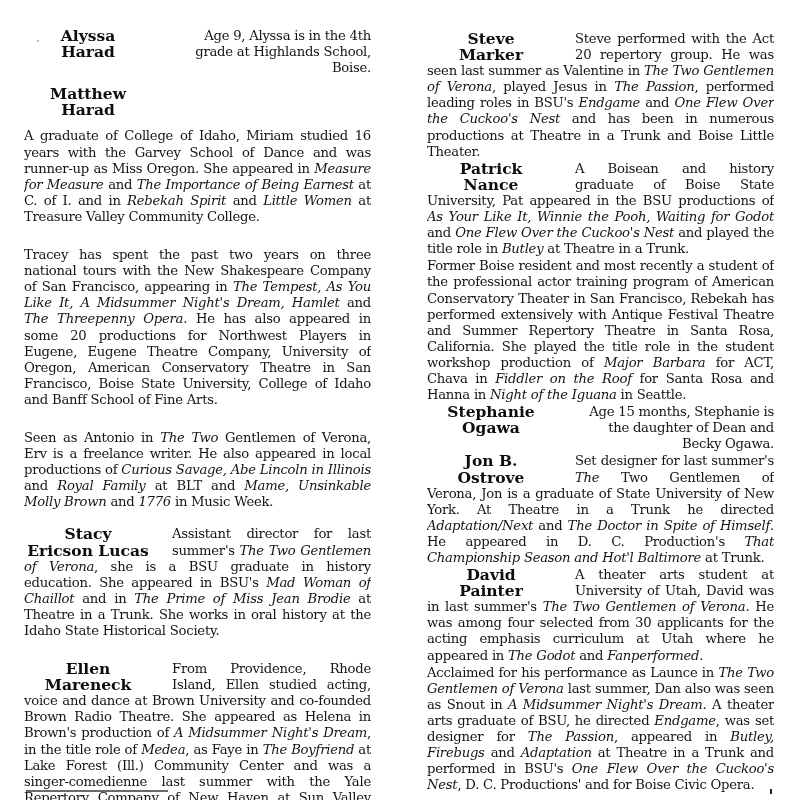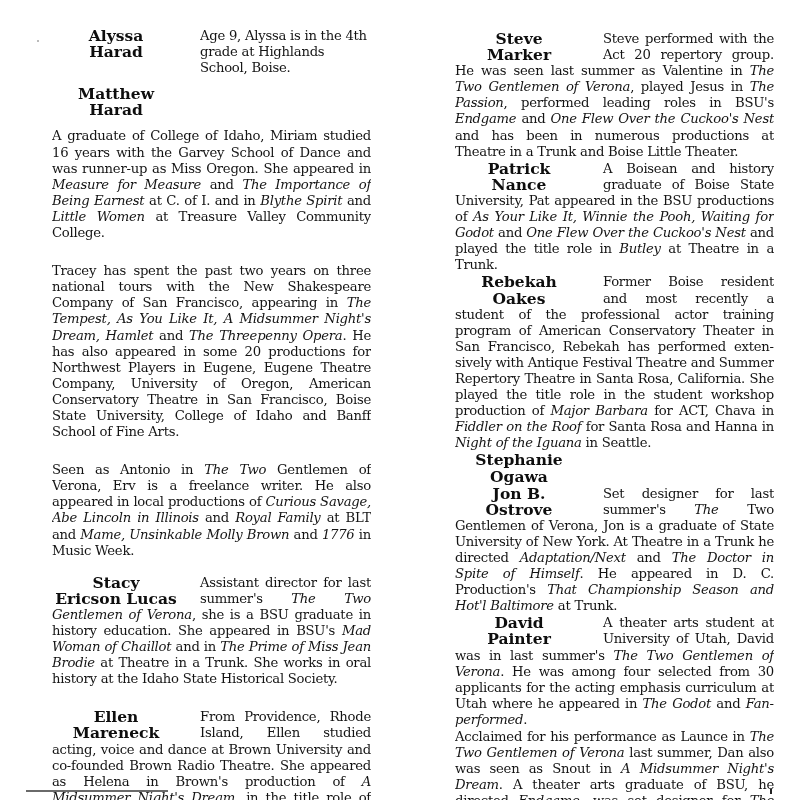--- a/index.html
+++ b/index.html
@@ -1,23 +1,23 @@
 <!DOCTYPE html>
 <html><head>
   <meta charset="utf-8">
   <style>
     html, body { margin: 0; padding: 0; background: #ffffff; }
     body { width: 796px; height: 800px; position: relative; overflow: hidden; color: #141414; }
     .col { position: absolute; top: 28px; width: 347px; font-family: "DejaVu Serif", serif; font-size: 13.2px; line-height: 16.1px; letter-spacing: -0.25px; }
     .col.left { left: 24px; }
     .col.right { left: 427px; top: 31px; }
-    .entry { overflow: hidden; text-align: justify; margin-left: 28px; }
+    .entry { overflow: hidden; text-align: justify; }
     .entry .name { float: left; width: 128px; margin-right: 20px; text-align: center; font-family: "DejaVu Serif", serif; font-weight: bold; font-size: 15.5px; line-height: 16.1px; letter-spacing: 0; color: #0e0e0e; }
     .entry .bio { display: inline; }
-    .entry.short .bio { display: block; overflow: hidden; text-align: left; }
+    .entry.short .bio { display: block; overflow: hidden; text-align: right; }
     .entry i { font-style: italic; }
     .gap-s { height: 10px; }
     .gap-m { height: 16px; }
     .gap-l { height: 22px; }
     .gap-r { height: 1px; }
     .rule { position: absolute; left: 26px; top: 790px; width: 142px; height: 2px; background: #6a6a6a; }
     .mark { position: absolute; left: 770px; top: 789px; width: 2px; height: 5px; background: #222; }
     .dot { position: absolute; left: 37px; top: 40px; width: 2px; height: 2px; background: #bbb; }
   </style>
 </head>
@@ -29,21 +29,21 @@
   <div class="entry short">
     <div class="name"><span>Alyssa</span><br><span>Harad</span></div>
     <div class="bio">Age 9, Alyssa is in the 4th grade at Highlands School, Boise.</div>
   </div>
   <div class="gap-s"></div>
   <div class="entry short">
     <div class="name"><span>Matthew</span><br><span>Harad</span></div>
   </div>
   <div class="gap-s"></div>
   <div class="entry">
-    <div class="bio">A graduate of College of Idaho, Miriam studied 16 years with the Garvey School of Dance and was runner-up as Miss Oregon. She appeared in <i>Measure for Measure</i> and <i>The Im­portance of Being Earnest</i> at C. of I. and in <i>Blythe Spirit</i> and <i>Little Women</i> at Treasure Valley Community College.</div>
+    <div class="bio">A graduate of College of Idaho, Miriam studied 16 years with the Garvey School of Dance and was runner-up as Miss Oregon. She appeared in <i>Measure for Measure</i> and <i>The Im­portance of Being Earnest</i> at C. of I. and in <i>Rebekah Spirit</i> and <i>Little Women</i> at Treasure Valley Community College.</div>
   </div>
   <div class="gap-l"></div>
   <div class="entry">
     <div class="bio">Tracey has spent the past two years on three national tours with the New Shakespeare Company of San Francisco, appear­ing in <i>The Tempest, As You Like It, A Midsummer Night's Dream, Hamlet</i> and <i>The Threepenny Opera</i>. He has also appeared in some 20 productions for Northwest Players in Eugene, Eugene Theatre Company, University of Oregon, American Conservatory Theatre in San Francisco, Boise State University, College of Idaho and Banff School of Fine Arts.</div>
   </div>
   <div class="gap-l"></div>
   <div class="entry">
     <div class="bio">Seen as Antonio in <i>The Two</i> Gentlemen of Verona, Erv is a freelance writer. He also appeared in local productions of <i>Curious Savage, Abe Lincoln in Illinois</i> and <i>Royal Family</i> at BLT and <i>Mame, Unsinkable Molly Brown</i> and <i>1776</i> in Music Week.</div>
   </div>
   <div class="gap-m"></div>
@@ -63,26 +63,26 @@
     <div class="name"><span>Steve</span><br><span>Marker</span></div>
     <div class="bio">Steve performed with the Act 20 repertory group. He was seen last summer as Valentine in <i>The Two Gentlemen of Verona</i>, played Jesus in <i>The Passion</i>, performed leading roles in BSU's <i>Endgame</i> and <i>One Flew Over the Cuckoo's Nest</i> and has been in numerous productions at Theatre in a Trunk and Boise Little Theater.</div>
   </div>
   <div class="gap-r"></div>
   <div class="entry">
     <div class="name"><span>Patrick</span><br><span>Nance</span></div>
     <div class="bio">A Boisean and history graduate of Boise State University, Pat ap­peared in the BSU productions of <i>As Your Like It, Winnie the Pooh, Waiting for Godot</i> and <i>One Flew Over the Cuckoo's Nest</i> and played the title role in <i>Butley</i> at Theatre in a Trunk.</div>
   </div>
   <div class="gap-r"></div>
   <div class="entry">
-    <div class="name"><span>Rebekah</span><br><span>Oakes</span></div>
     <div class="bio">Former Boise resident and most recently a student of the profes­sional actor training program of American Conservatory Theater in San Francisco, Rebekah has performed exten­sively with Antique Festival Theatre and Summer Repertory Theatre in Santa Rosa, California. She played the title role in the student workshop production of <i>Major Barbara</i> for ACT, Chava in <i>Fiddler on the Roof</i> for Santa Rosa and Hanna in <i>Night of the Iguana</i> in Seattle.</div>
   </div>
   <div class="gap-r"></div>
   <div class="entry short">
     <div class="name"><span>Stephanie</span><br><span>Ogawa</span></div>
+    <div class="bio">Age 15 months, Stephanie is the daughter of Dean and Becky Ogawa.</div>
   </div>
   <div class="gap-r"></div>
   <div class="entry">
     <div class="name"><span>Jon B.</span><br><span>Ostrove</span></div>
     <div class="bio">Set designer for last summer's <i>The</i> Two Gentlemen of Verona, Jon is a graduate of State University of New York. At Theatre in a Trunk he directed <i>Adaptation/Next</i> and <i>The Doctor in Spite of Himself</i>. He appeared in D. C. Production's <i>That Championship Season and Hot'l Baltimore</i> at Trunk.</div>
   </div>
   <div class="gap-r"></div>
   <div class="entry">
     <div class="name"><span>David</span><br><span>Painter</span></div>
     <div class="bio">A theater arts student at University of Utah, David was in last sum­mer's <i>The Two Gentlemen of Verona</i>. He was among four selected from 30 applicants for the acting emphasis cur­riculum at Utah where he appeared in <i>The Godot</i> and <i>Fan­performed</i>.</div>

